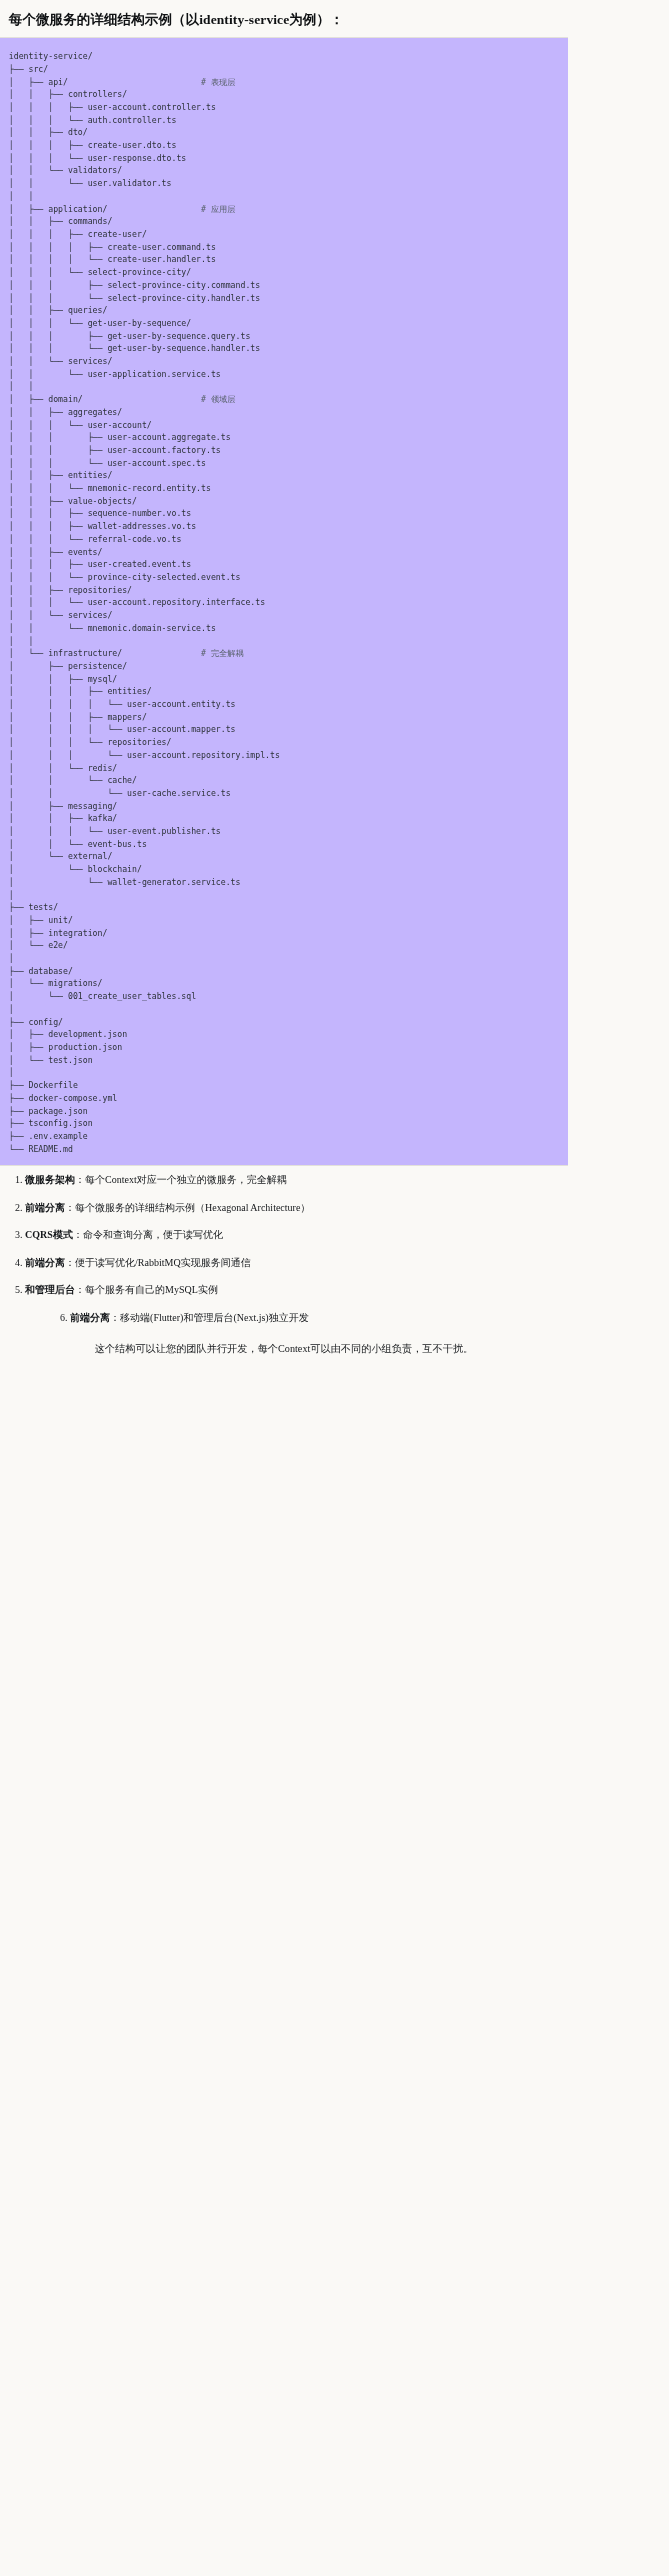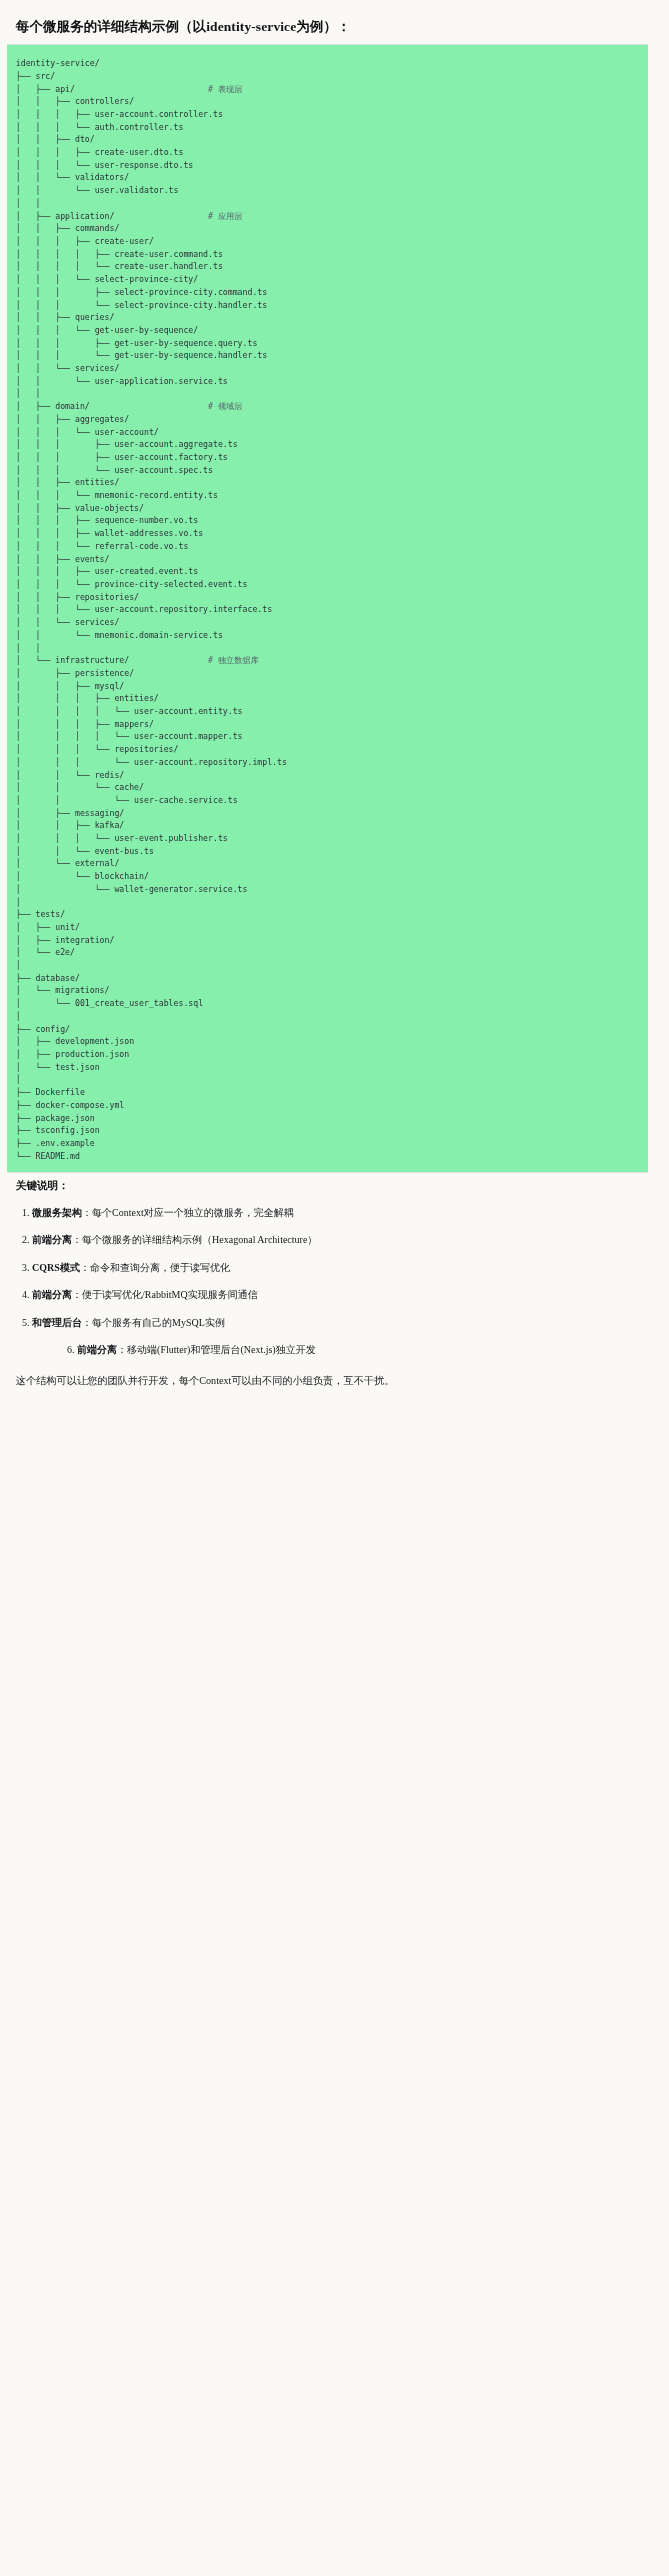--- a/index.html
+++ b/index.html
@@ -8,23 +8,23 @@
     padding: 0;
     background: #faf9f6;
   }
   body {
     width: 669px;
     font-family: "Liberation Sans", "DejaVu Sans", sans-serif;
     color: #14171a;
     -webkit-font-smoothing: antialiased;
   }
   .page {
-    width: 655px;
+    width: 568px;
     box-sizing: border-box;
-    padding: 7px;
+    padding: 0;
     background: #faf9f6;
   }
 
   
   .heading-wrap {
     padding: 10px 8.8px 7.5px 8.8px;
   }
   h1.doc-title {
     margin: 0;
     font-size: 13.5px;
@@ -38,21 +38,21 @@
     height: 0.6px;
     background: #e3e1da;
     border: 0;
     margin: 0;
     width: 100%;
   }
 
   
   .tree-block {
     padding: 12.5px 8.8px 10px 8.8px;
-    background: #86efac;
+    background: #c4b5fd;
   }
   pre.tree {
     margin: 0;
     padding: 0;
     background: transparent;
     font-family: "DejaVu Sans Mono", "Liberation Mono", monospace;
     font-size: 8.2px;
     line-height: 12.7px;
     color: #2b3137;
     white-space: pre;
@@ -90,20 +90,21 @@
   ol.keys > li:last-child { margin-bottom: 0; margin-left: 45px; }
   ol.keys b {
     font-weight: 700;
   }
   p.closing {
     margin: 16.3px 0 0 0;
     font-size: 10.2px;
     line-height: 1.55;
     color: #14171a;
     font-family: "Liberation Serif", "DejaVu Serif", serif;
+    text-align: center;
   }
 </style>
 </head>
 <body>
 
 <div class="page">
 
   <div class="heading-wrap">
     <h1 class="doc-title">每个微服务的详细结构示例（以identity-service为例）：</h1>
   </div>
@@ -150,21 +151,21 @@
 │   │   │   ├── wallet-addresses.vo.ts
 │   │   │   └── referral-code.vo.ts
 │   │   ├── events/
 │   │   │   ├── user-created.event.ts
 │   │   │   └── province-city-selected.event.ts
 │   │   ├── repositories/
 │   │   │   └── user-account.repository.interface.ts
 │   │   └── services/
 │   │       └── mnemonic.domain-service.ts
 │   │
-│   └── infrastructure/                <span class="cmt"># 独立数据库</span>
+│   └── infrastructure/                <span class="cmt"># 完全解耦</span>
 │       ├── persistence/
 │       │   ├── mysql/
 │       │   │   ├── entities/
 │       │   │   │   └── user-account.entity.ts
 │       │   │   ├── mappers/
 │       │   │   │   └── user-account.mapper.ts
 │       │   │   └── repositories/
 │       │   │       └── user-account.repository.impl.ts
 │       │   └── redis/
 │       │       └── cache/
@@ -195,21 +196,20 @@
 ├── docker-compose.yml
 ├── package.json
 ├── tsconfig.json
 ├── .env.example
 └── README.md</code></pre>
   </div>
 
   <hr class="rule">
 
   <div class="keys-wrap">
-    <h2 class="keys-title">关键说明：</h2>
     <ol class="keys">
         <li><b>微服务架构</b><span>：</span><span>每个Context对应一个独立的微服务，完全解耦</span></li>
         <li><b>前端分离</b><span>：</span><span>每个微服务的详细结构示例（Hexagonal Architecture）</span></li>
         <li><b>CQRS模式</b><span>：</span><span>命令和查询分离，便于读写优化</span></li>
         <li><b>前端分离</b><span>：</span><span>便于读写优化/RabbitMQ实现服务间通信</span></li>
         <li><b>和管理后台</b><span>：</span><span>每个服务有自己的MySQL实例</span></li>
         <li><b>前端分离</b><span>：</span><span>移动端(Flutter)和管理后台(Next.js)独立开发</span></li>
       </ol>
     <p class="closing">这个结构可以让您的团队并行开发，每个Context可以由不同的小组负责，互不干扰。</p>
   </div>

